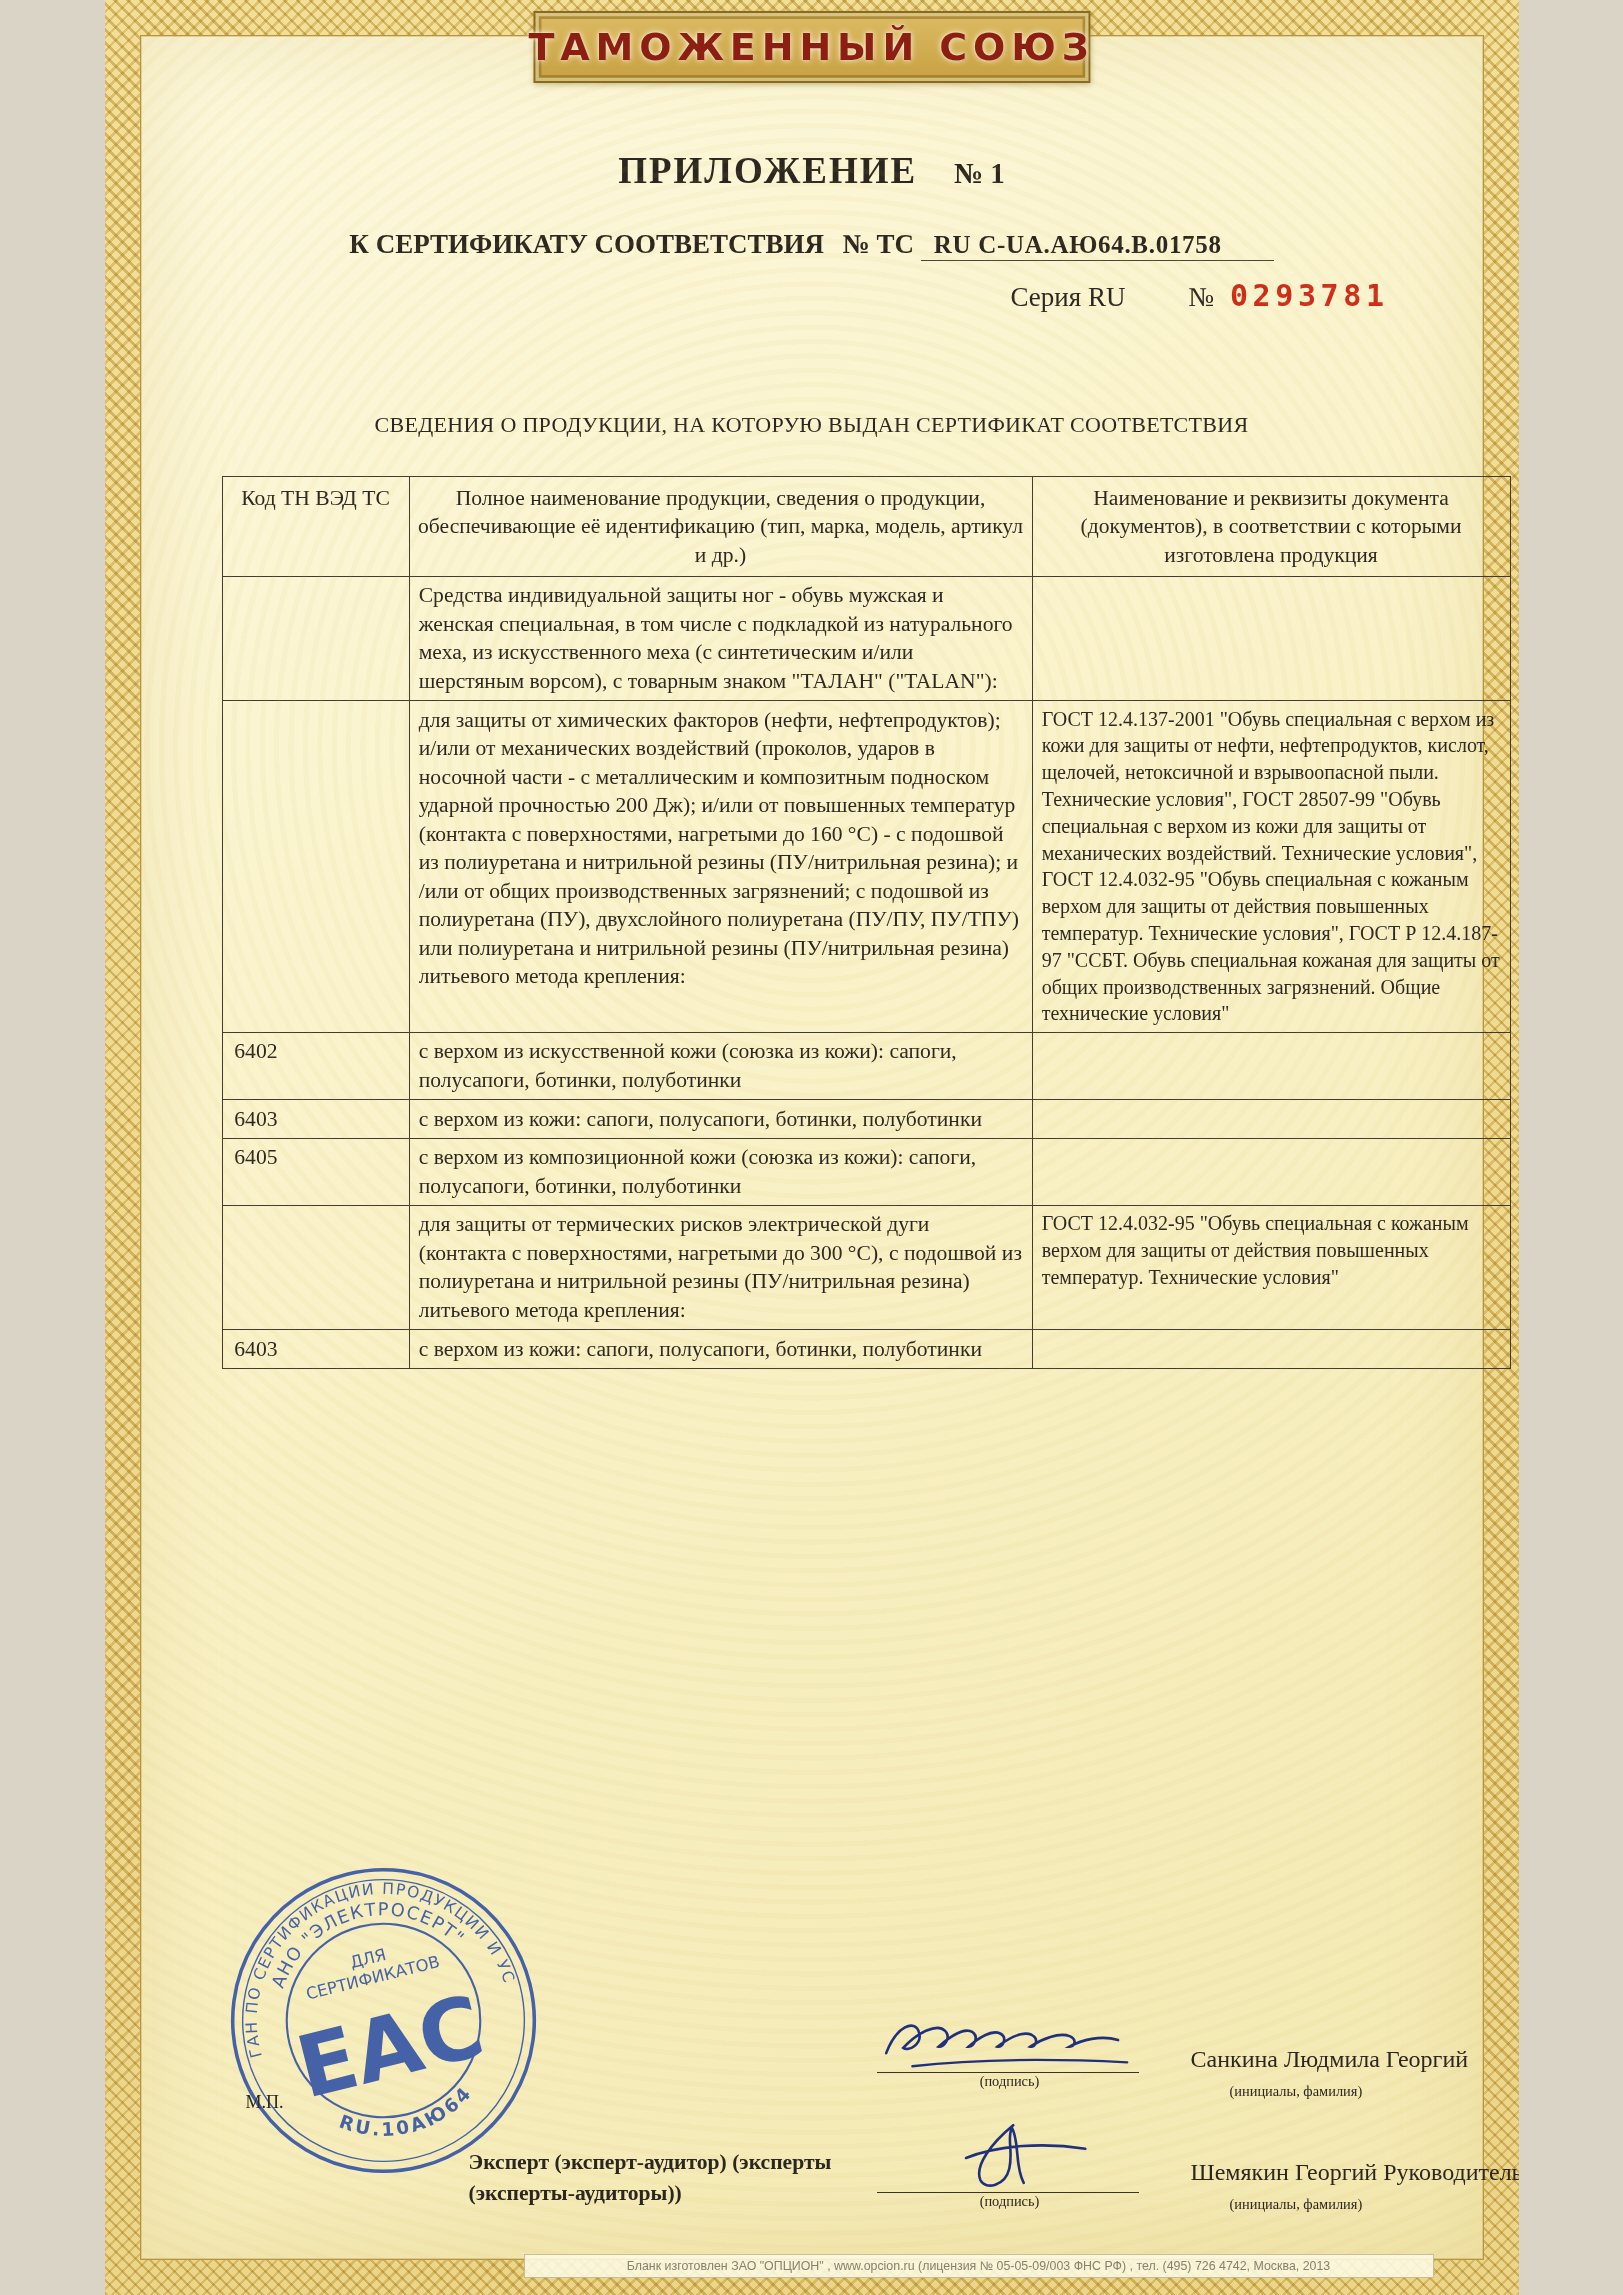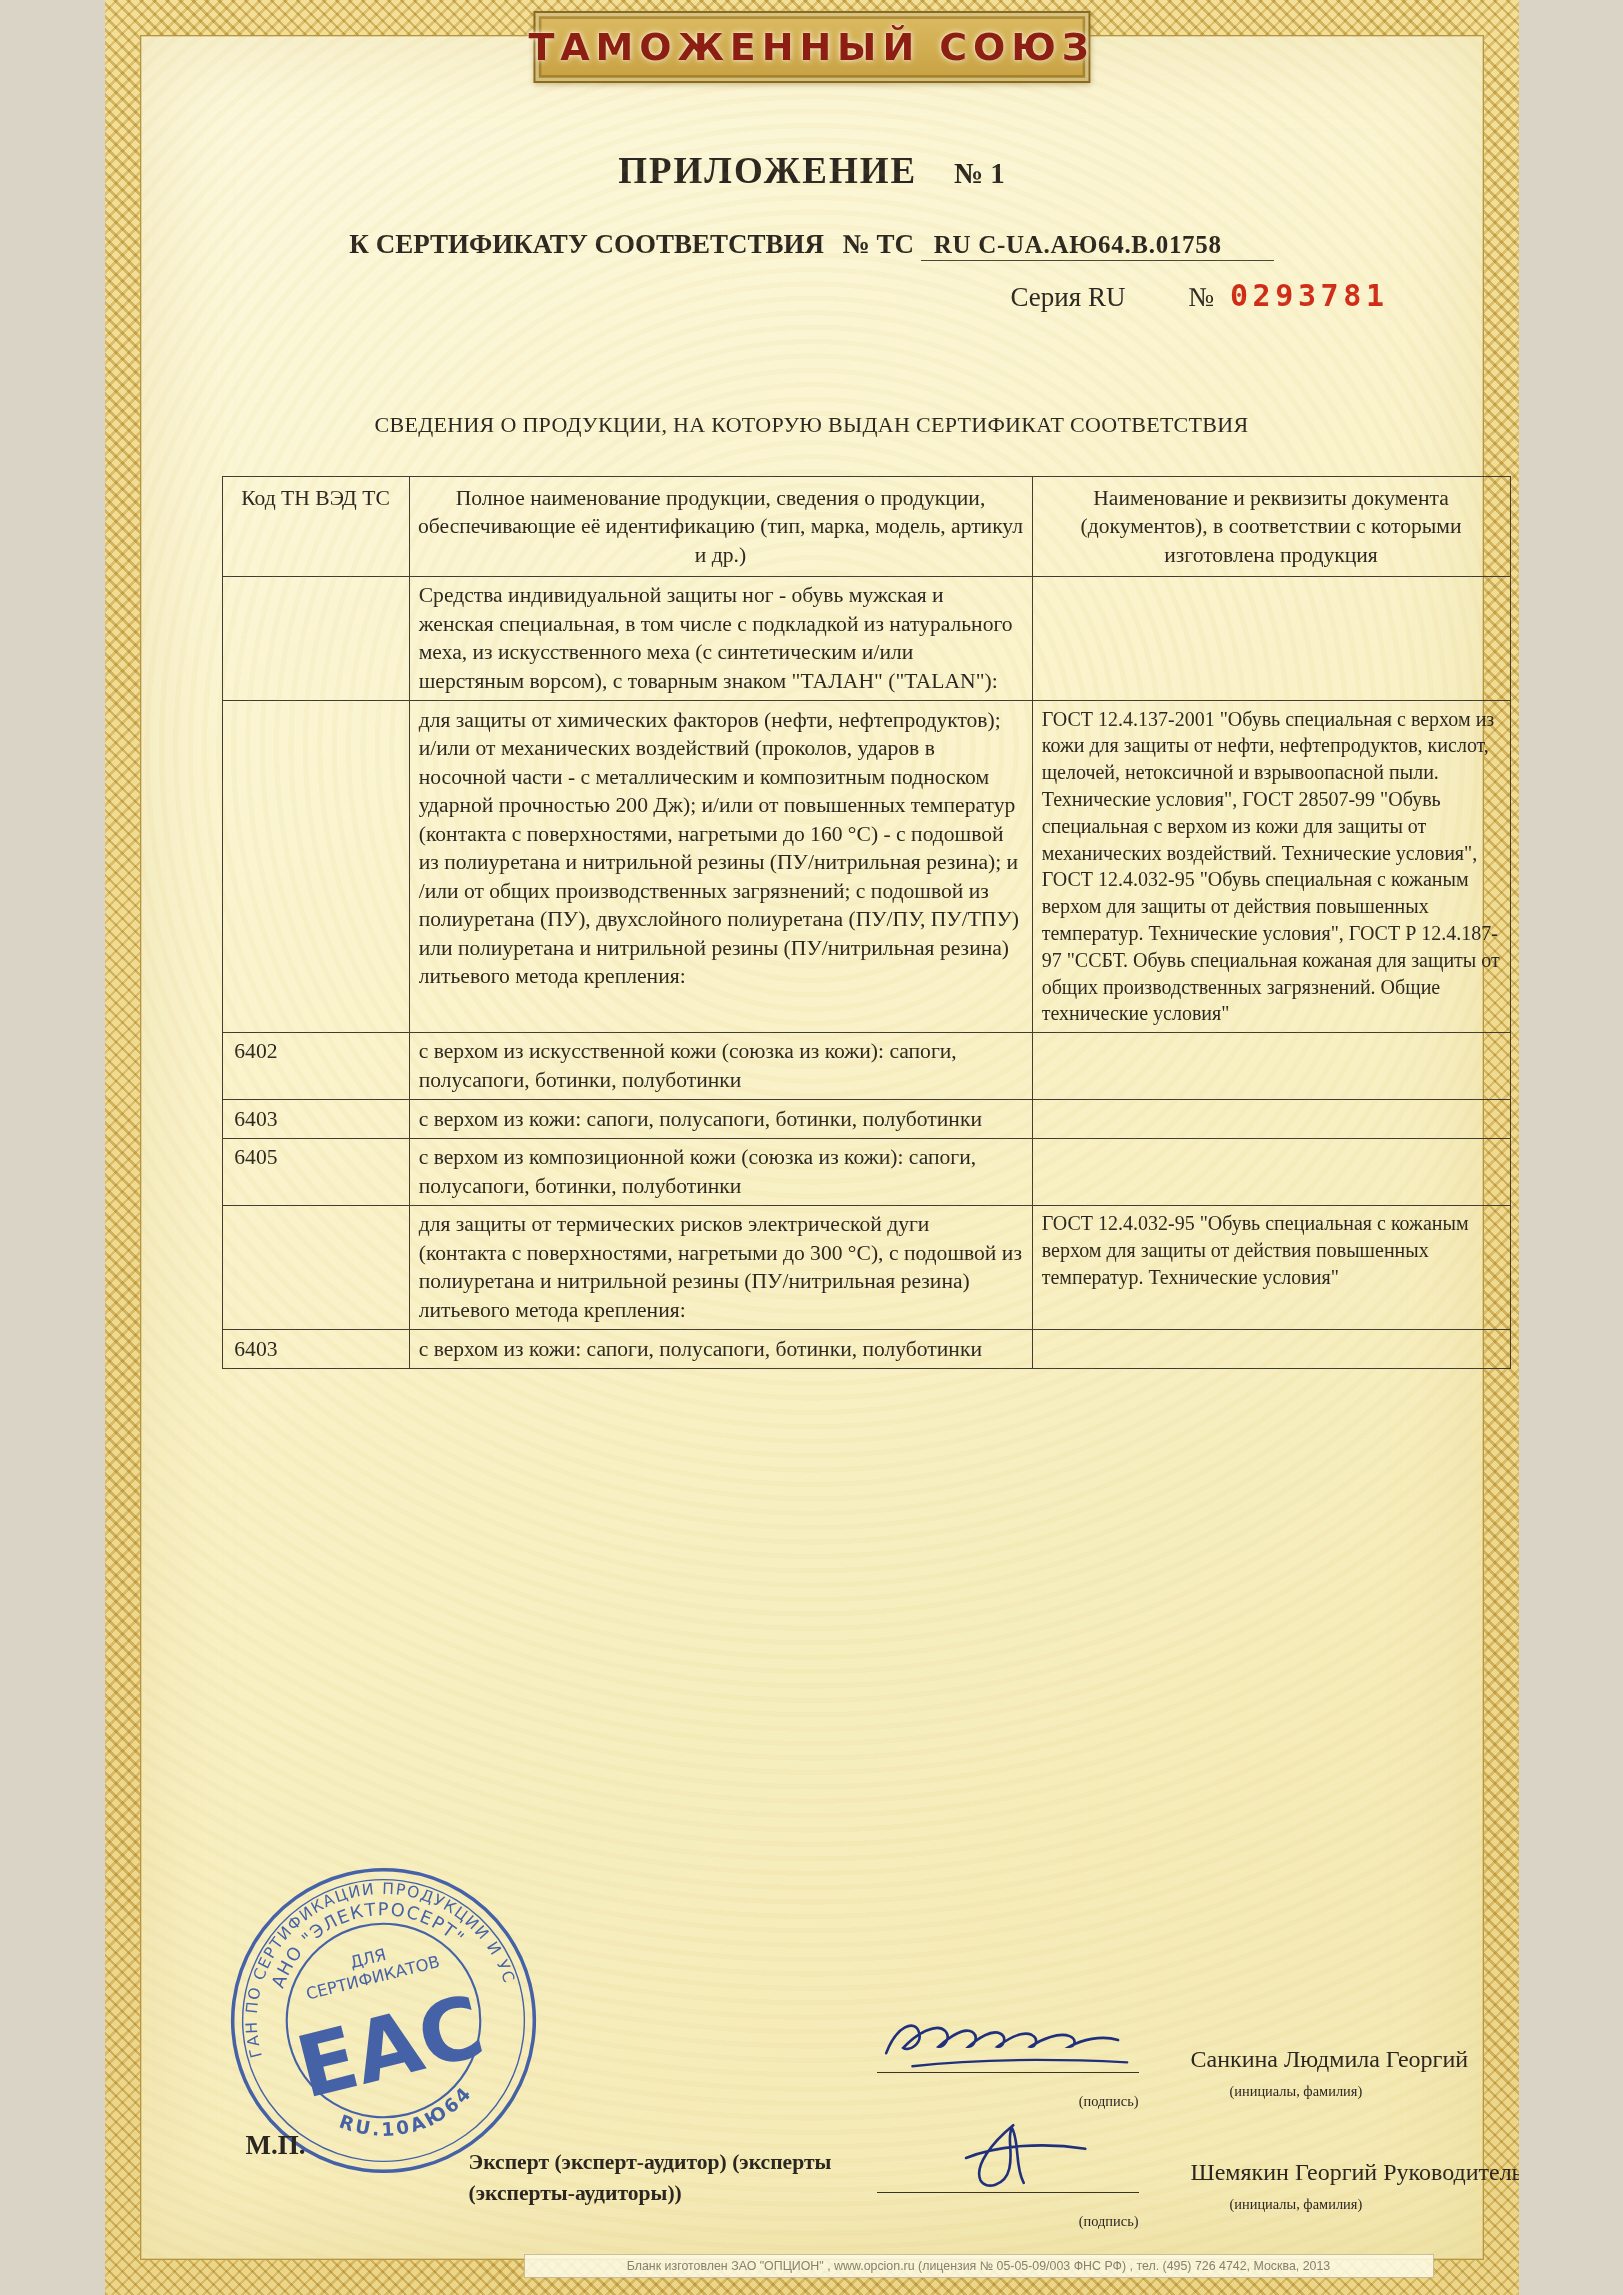--- a/index.html
+++ b/index.html
@@ -53,28 +53,28 @@
   .subtitle{margin-top:99px;text-align:center;font-size:22px;letter-spacing:0.3px;}
   
   .product-table{margin:38px 0 0 81px;border-collapse:collapse;table-layout:fixed;width:1287px;font-size:21.6px;line-height:1.32;}
   .product-table th,.product-table td{border:1.3px solid #403a30;padding:4.6px 9.2px;vertical-align:top;text-align:left;}
   .product-table th{text-align:center;padding:6.5px 7.9px;font-weight:normal;}
   .product-table td.docs{font-size:20px;line-height:1.34;}
   .product-table td.code{padding-left:11.8px;}
   
   .footer{position:absolute;inset:0;z-index:5;pointer-events:none;}
   .stamp-wrap{position:absolute;left:122px;top:1864px;width:313px;height:313px;transform:rotate(-14deg);opacity:.88;}
-  .mp{position:absolute;left:141px;top:2092px;font-size:27px;font-weight:bold;margin-top:38px;}
+  .mp{position:absolute;left:141px;top:2092px;font-size:18px;font-weight:normal;}
   .role{position:absolute;left:364px;width:393px;font-size:21.6px;font-weight:bold;line-height:1.42;}
   .role-1{top:2036px;}
   .role-2{top:2147px;}
   .sigline{position:absolute;width:262px;}
   .sigline .rule{position:absolute;left:0;right:0;bottom:0;border-bottom:1.3px solid #3a3428;}
   .sigline .scribble{position:absolute;left:0;bottom:-5.2px;width:100%;}
-  .sigline .caption{position:absolute;left:4px;right:0;top:100%;margin-top:20px;text-align:right;font-size:14.4px;font-weight:normal;}
+  .sigline .caption{position:absolute;left:4px;right:0;top:100%;margin-top:0;text-align:center;font-size:14.4px;font-weight:normal;}
   .sigline-1{left:772px;top:2000px;height:73px;}
   .sigline-2{left:772px;top:2120px;height:73px;}
   .name-block{position:absolute;left:1086px;width:471px;}
   .name-block .person{font-size:24px;}
   .name-block .caption{display:block;margin-top:10px;margin-left:39px;font-size:14.4px;}
   .name-1{top:2046px;}
   .name-2{top:2159px;}
   
   .printline{
     position:absolute;left:419px;right:85px;bottom:17px;z-index:7;

